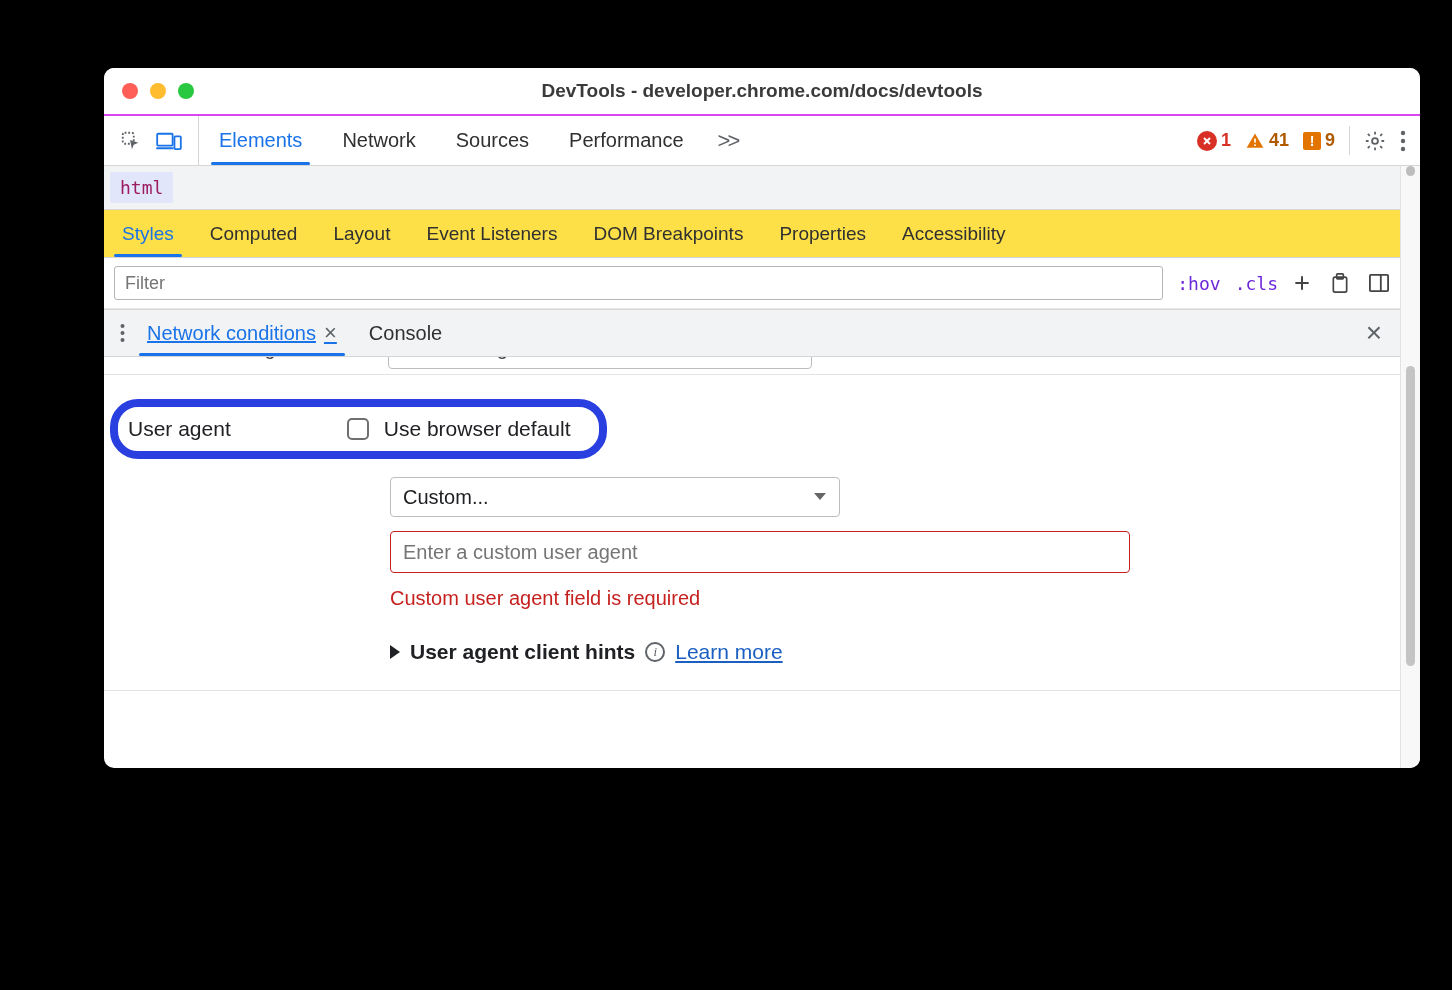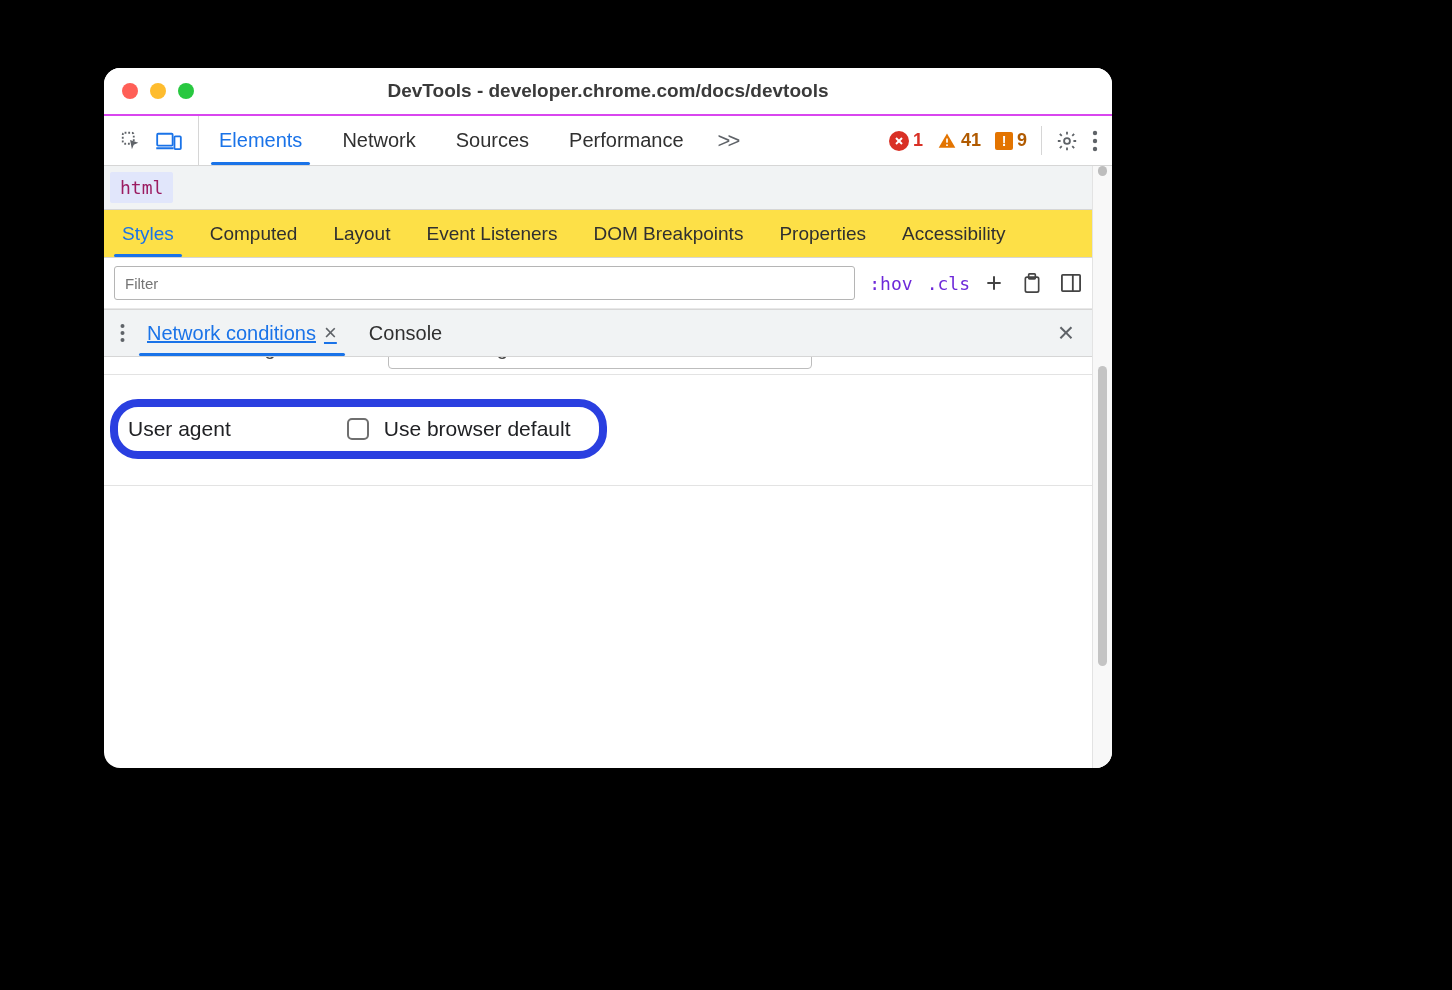--- a/index.html
+++ b/index.html
@@ -8,24 +8,24 @@
     background: #000;
     font-family: -apple-system, BlinkMacSystemFont, "Segoe UI", Helvetica, Arial, sans-serif;
     width: 1452px;
     height: 990px;
     position: relative;
   }
   .window {
     position: absolute;
     left: 104px;
     top: 68px;
-    width: 1008px;
+    width: 1316px;
     height: 700px;
     background: #fff;
-    border-radius: 16px;
+    border-radius: 10px;
     box-shadow: 0 20px 60px rgba(0,0,0,0.6);
     overflow: hidden;
     display: flex;
     flex-direction: column;
   }
   .titlebar {
     height: 46px;
     display: flex;
     align-items: center;
     padding: 0 18px;
@@ -107,21 +107,21 @@
   .styles-toolbar {
     display:flex; align-items:center; padding: 8px 10px; gap: 14px;
     border-bottom: 1px solid #e8e8e8;
   }
   .filter-input {
     flex: 1;
     height: 34px;
     border: 1px solid #b5b5b5;
     border-radius: 3px;
     padding: 4px 10px;
-    font-size: 15px;
+    font-size: 18px;
     color:#777;
   }
   .mono { font-family: Menlo, Consolas, monospace; font-size:18px; color:#6d28d9;}
   .toolbar-icons { display:flex; align-items:center; gap:18px; color:#444;}
 
   
   .content-row { flex:1; display:flex; min-height:0; }
   .content-area { flex:1; display:flex; flex-direction:column; min-height:0; position:relative; }
   .scroll-gutter { width:20px; background:#f8f8f8; border-left:1px solid #e3e3e3; position:relative;}
   .scroll-segment { position:absolute; left:5px; right:5px; top:0; height:10px; background:#bdbdbd; border-radius:5px;}
@@ -359,20 +359,38 @@
 
         <div class="section">
           <div class="highlight-pill">
             <span class="ua-label">User agent</span>
             <span class="cbx-row">
               <span class="cbx"></span>
               <span>Use browser default</span>
             </span>
           </div>
 
+          <div class="controls">
+            <div class="select-ua">
+              <span>Custom...</span>
+              <span>
+                <svg width="14" height="10" viewBox="0 0 14 10">
+                    <path fill="#666" d="M1 1 L7 8 L13 1 Z"></path>
+                  </svg>
+              </span>
+            </div>
+            <input class="custom-ua" placeholder="Enter a custom user agent" style="">
+            <div class="err-msg">Custom user agent field is required</div>
+            <div class="client-hints">
+              <span class="tri-right"></span>
+              <b>User agent client hints</b>
+              <span class="info-circ">i</span>
+              <span class="link">Learn more</span>
+            </div>
+          </div>
         </div>
       </div>
 
     </div>
 
     <div class="scroll-gutter">
       <div class="scroll-segment"></div>
       <div class="scroll-thumb"></div>
     </div>
   </div>

